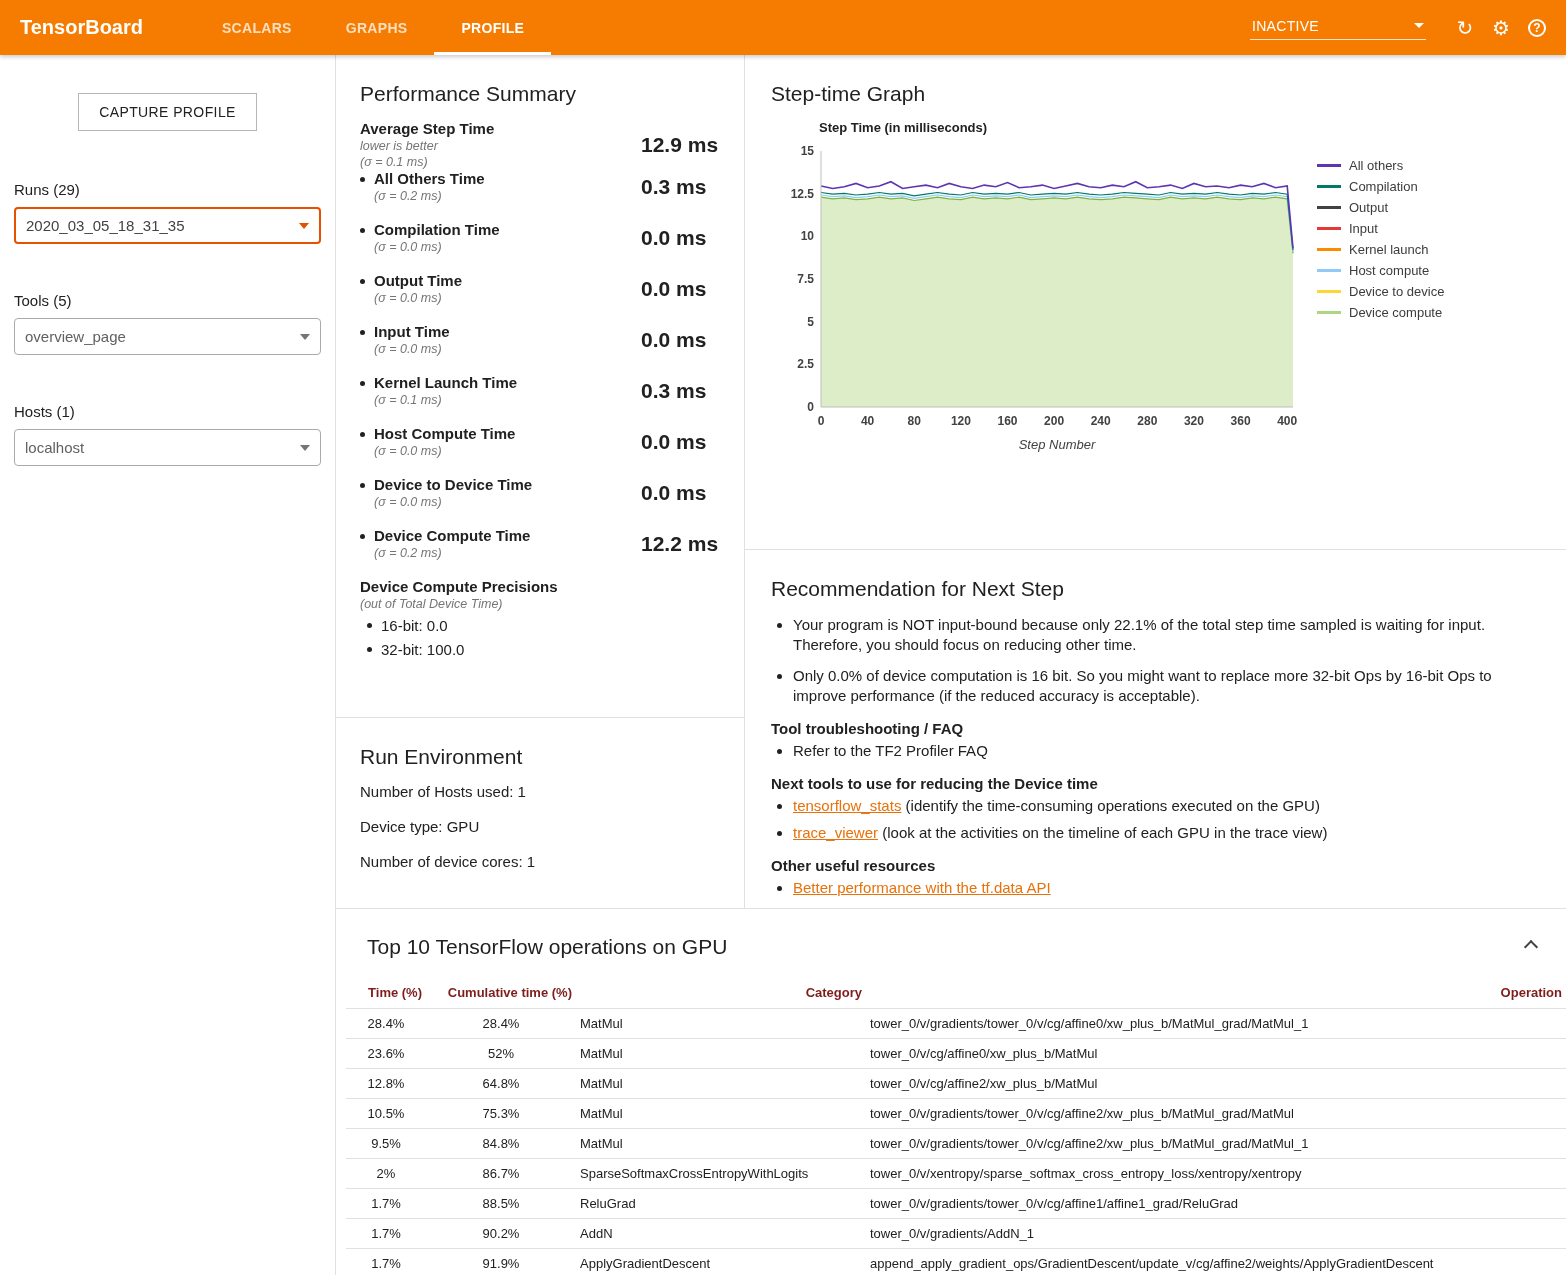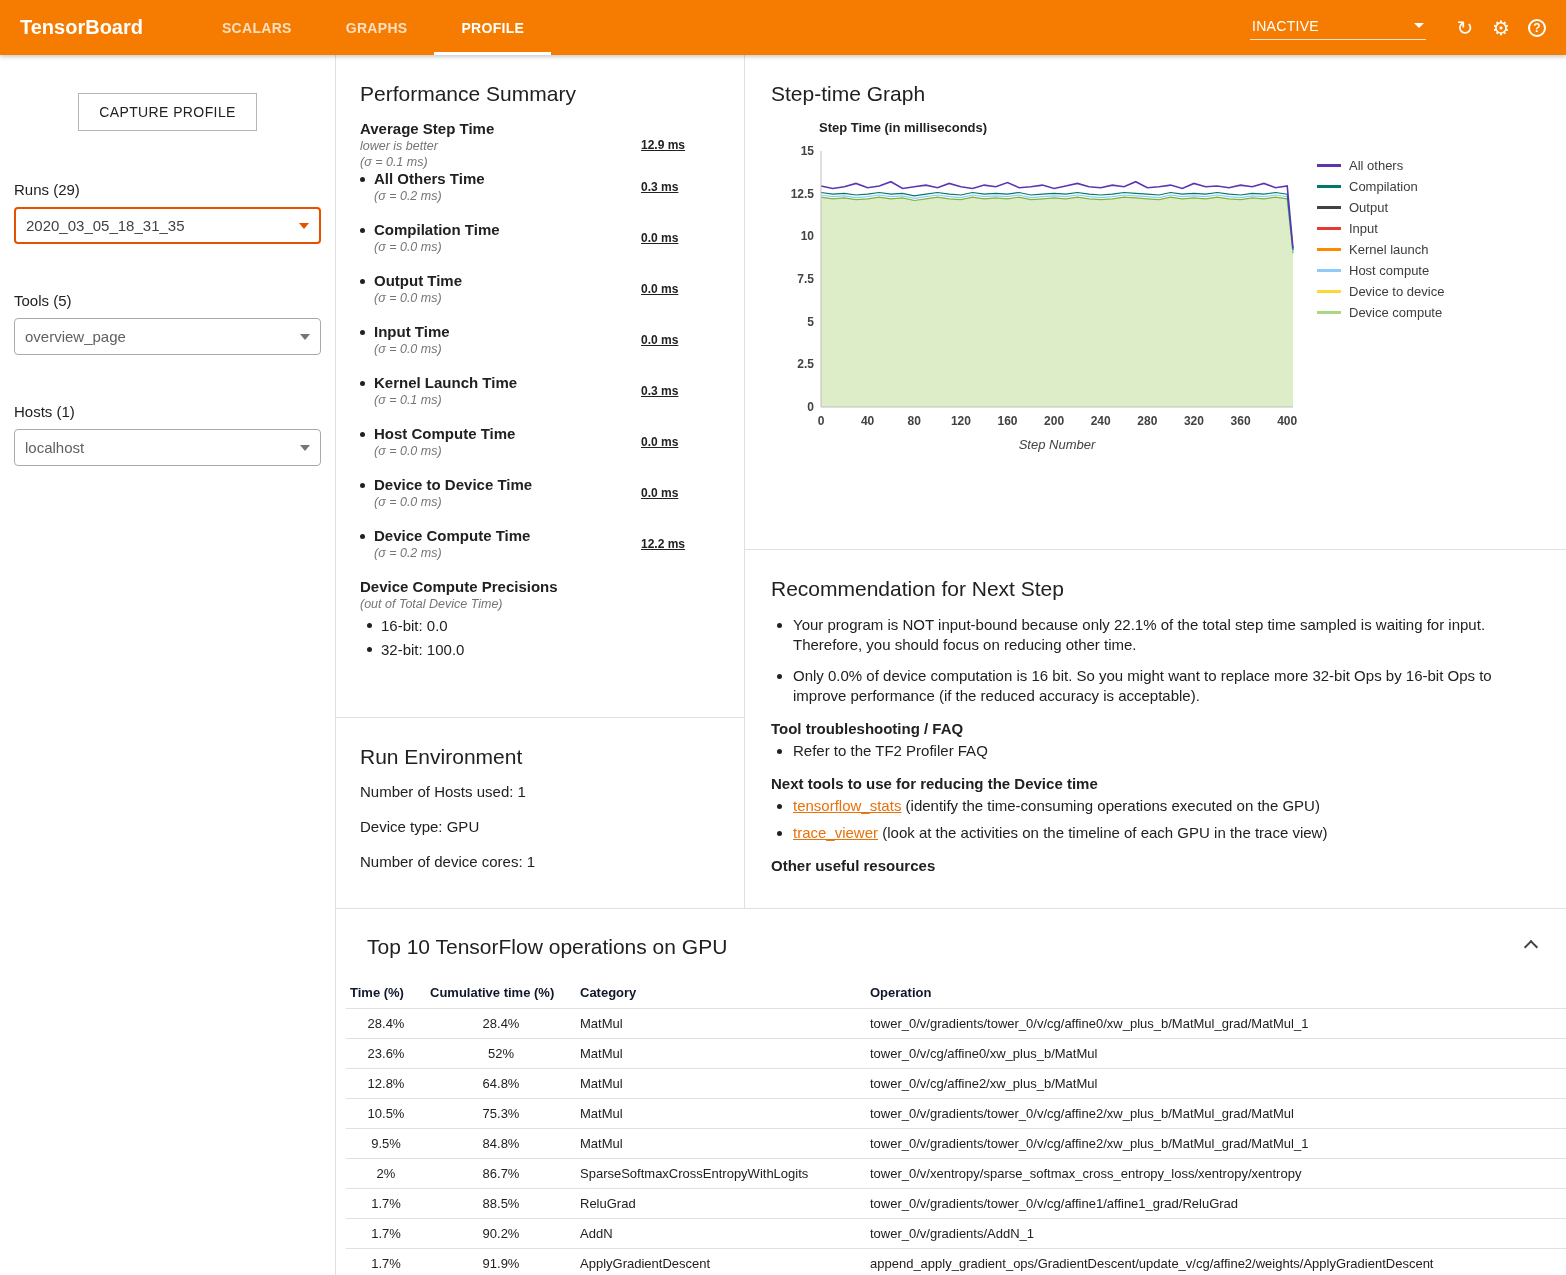--- a/index.html
+++ b/index.html
@@ -40,21 +40,21 @@
   .select-box.accent { border:2px solid #e65100; color:#424242; }
   .caret-down-gray { width:0; height:0; border-left:5px solid transparent; border-right:5px solid transparent; border-top:6px solid #757575; }
   .caret-down-orange { width:0; height:0; border-left:5px solid transparent; border-right:5px solid transparent; border-top:6px solid #e65100; }
 
   
   .section-title { font-size:21px; font-weight:400; margin:27px 0 14px 0; }
   .avg-block { display:flex; align-items:center; }
   .avg-left { flex:0 0 281px; }
   .m-label { font-size:15px; font-weight:bold; line-height:18px; display:flex; align-items:center; }
   .m-note, .m-sigma { font-size:12.5px; font-style:italic; color:#757575; line-height:16px; }
-  .m-value { font-size:12px; font-weight:bold;text-decoration:underline; }
+  .m-value { font-size:21px; font-weight:bold; }
   .metric { display:flex; align-items:center; margin-bottom:17px; }
   .metric .m-left { flex:0 0 281px; }
   .bullet { width:5px; height:5px; border-radius:50%; background:#212121; margin-right:9px; flex:0 0 auto; }
   .metric .m-sigma { margin-left:14px; }
   .prec-title { font-size:15px; font-weight:bold; margin-top:6px; }
   .prec-sub { font-size:12.5px; font-style:italic; color:#757575; margin:2px 0 6px; }
   .prec-item { display:flex; align-items:center; font-size:15px; margin:0 0 7px 7px; }
 
   
   .env-line { font-size:15px; margin-bottom:18px; }
@@ -76,21 +76,21 @@
   .rec-heading { font-size:15px; font-weight:bold; margin:14px 0 2px; }
   .rec-sublist { margin:4px 0 4px; padding-left:22px; }
   .rec-sublist li { font-size:15px; line-height:1.35; margin-bottom:6px; }
   a.orange-link { color:#e8710a; text-decoration:underline; cursor:pointer; }
 
   
   .ops-title-row { display:flex; align-items:center; padding:26px 30px 4px 31px; }
   .ops-title { font-size:21px; font-weight:400; }
   .collapse-chevron { margin-left:auto; width:10px; height:10px; border-top:2px solid #424242; border-left:2px solid #424242; transform:rotate(45deg); cursor:pointer; }
   table.ops { border-collapse:collapse; width:calc(100% - 10px); margin:14px 0 0 10px; font-size:13px; }
-  table.ops th { font-weight:bold; text-align:left; padding:8px 4px; color:#0f172a; }
+  table.ops th { font-weight:bold; text-align:right; padding:8px 4px; color:#7f1d1d; }
   table.ops td { padding:7px 4px; border-top:1px solid #e0e0e0; color:#212121; }
   table.ops td.c { text-align:center; }
   table.ops td.l { text-align:left; }
   col.c1 { width:80px; } col.c2 { width:150px; } col.c3 { width:290px; }
 </style>
 </head>
 <body>
 
 <div class="app">
 
@@ -341,20 +341,23 @@
             <div class="rec-heading">Tool troubleshooting / FAQ</div>
             <ul class="rec-sublist">
               <li>Refer to the TF2 Profiler FAQ</li>
             </ul>
             <div class="rec-heading">Next tools to use for reducing the Device time</div>
             <ul class="rec-sublist">
               <li><a class="orange-link">tensorflow_stats</a><span> (identify the time-consuming operations executed on the GPU)</span></li>
               <li><a class="orange-link">trace_viewer</a><span> (look at the activities on the timeline of each GPU in the trace view)</span></li>
             </ul>
             <div class="rec-heading">Other useful resources</div>
+            <ul class="rec-sublist">
+              <li><a class="orange-link">Better performance with the tf.data API</a></li>
+            </ul>
           </div>
         </div>
       </div>
 
       <div class="bottom-area">
         <div class="ops-title-row">
           <div class="ops-title">Top 10 TensorFlow operations on GPU</div>
           <div class="collapse-chevron"></div>
         </div>
         <table class="ops">

